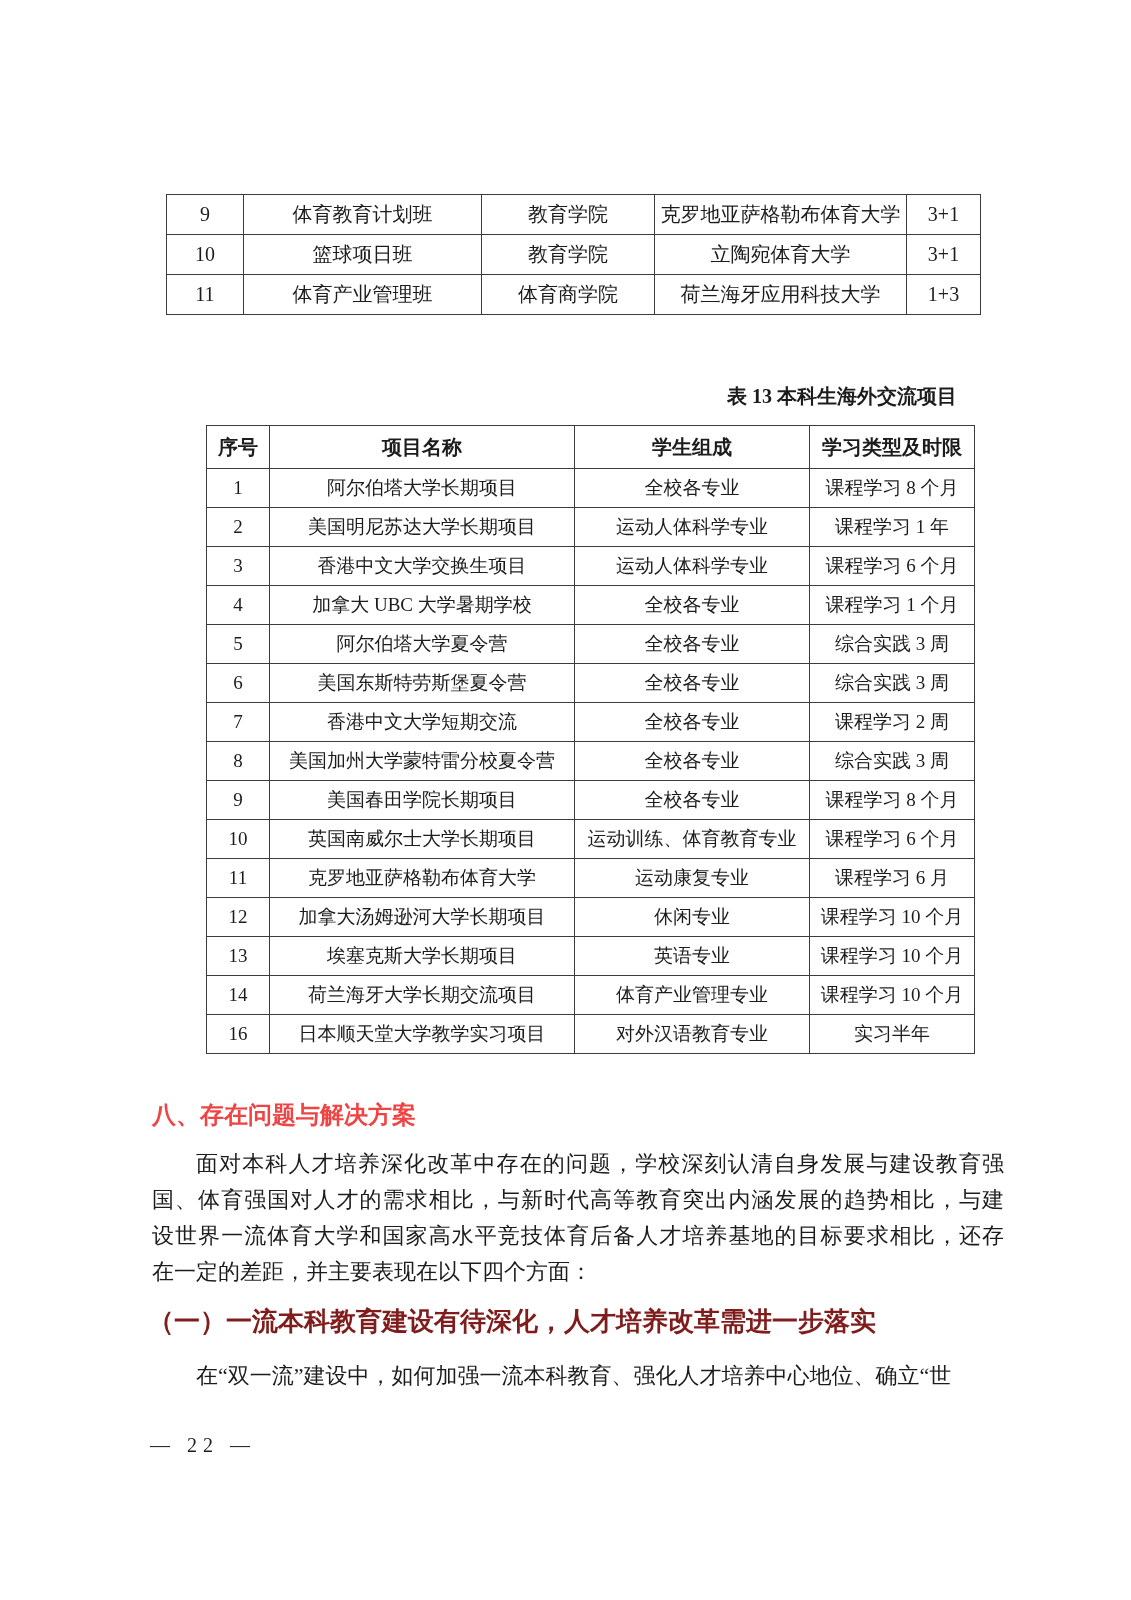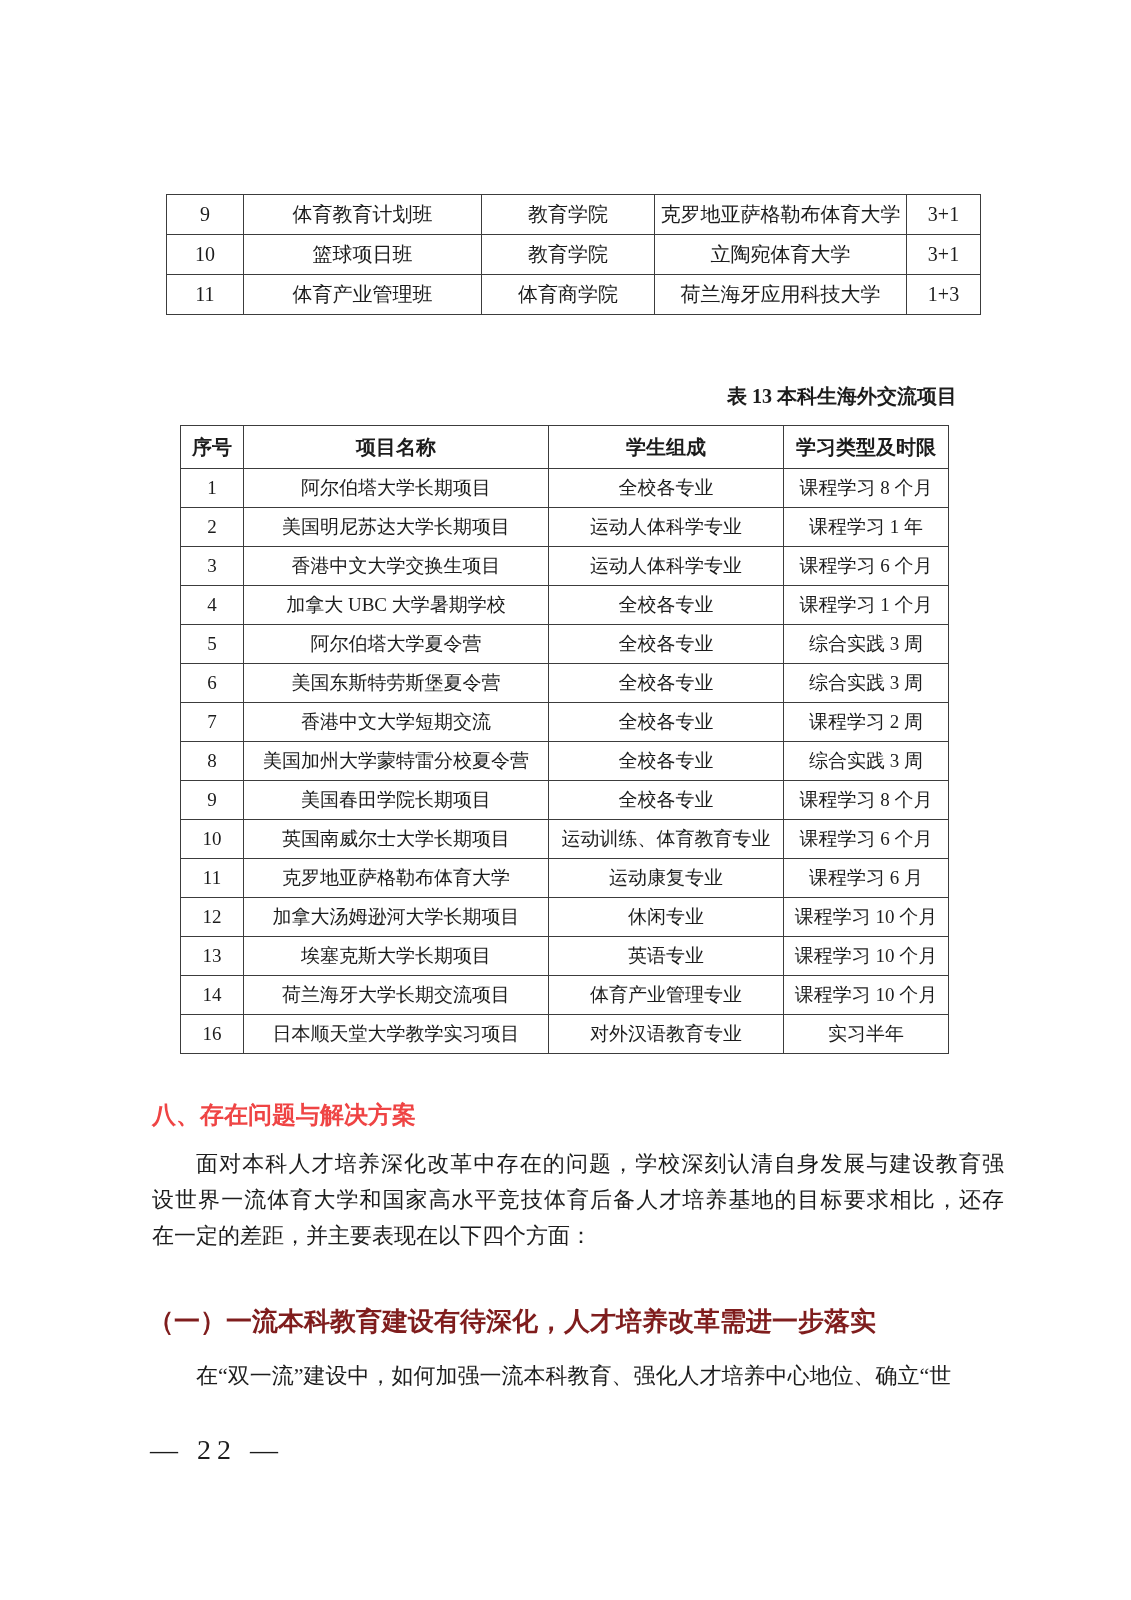--- a/index.html
+++ b/index.html
@@ -21,21 +21,21 @@
     color:#1c1c1c;
   }
   
   .cont-table { left:166px; top:194px; width:814px; font-size:20px; }
   .cont-table td { height:40px; }
   
   .t13-title {
     position:absolute; left:189px; top:383px; width:768px;
     text-align:right; font-size:20px; font-weight:bold;
   }
-  .t13 { left:180px; top:425px; width:768px; font-size:19px;border-radius:15px; }
+  .t13 { left:206px; top:425px; width:768px; font-size:19px;border-radius:15px; }
   .t13 th { height:43px; font-size:20px; font-weight:bold; }
   .t13 td { height:39px; }
   
   .sec-heading {
     position:absolute; left:152px; top:1098px; width:860px;
     font-family:"Liberation Sans","DejaVu Sans",sans-serif;
     font-weight:bold; font-size:24px; line-height:34px; color:#ef4444;
   }
   .para { position:absolute; left:152px; width:852px; font-size:22px; line-height:36px; }
   .para1 { top:1146px; }
@@ -43,21 +43,21 @@
   .pline.first { text-indent:44px; }
   .pline.last { text-align:right; text-align-last:left; }
   .sub-heading {
     position:absolute; left:148px; top:1303px; width:880px;
     font-family:"Liberation Sans","DejaVu Sans",sans-serif;
     font-weight:bold; font-size:26px; line-height:36px; color:#7f1d1d;
   }
   .para2 { top:1358px; text-indent:44px; }
   .page-num {
     position:absolute; left:150px; top:1434px;
-    font-size:28px; letter-spacing:6px; color:#1c1c1c;
+    font-size:20px; letter-spacing:6px; color:#1c1c1c;
   }
 </style>
 </head>
 <body>
 
 <div class="page">
 
   <table class="cont-table">
     <colgroup>
       <col style="width:77px">
@@ -197,20 +197,21 @@
       <td>对外汉语教育专业</td>
       <td>实习半年</td>
     </tr>
   </tbody>
     </table>
 
   <div class="sec-heading">八、存在问题与解决方案</div>
 
   <div class="para para1">
     <div class="pline first">面对本科人才培养深化改革中存在的问题，学校深刻认清自身发展与建设教育强</div>
+    <div class="pline">国、体育强国对人才的需求相比，与新时代高等教育突出内涵发展的趋势相比，与建</div>
     <div class="pline">设世界一流体育大学和国家高水平竞技体育后备人才培养基地的目标要求相比，还存</div>
     <div class="pline last">在一定的差距，并主要表现在以下四个方面：</div>
   </div>
 
   <div class="sub-heading">（一）一流本科教育建设有待深化，人才培养改革需进一步落实</div>
 
   <div class="para para2">在“双一流”建设中，如何加强一流本科教育、强化人才培养中心地位、确立“世</div>
 
   <div class="page-num">— 22 —</div>
 

